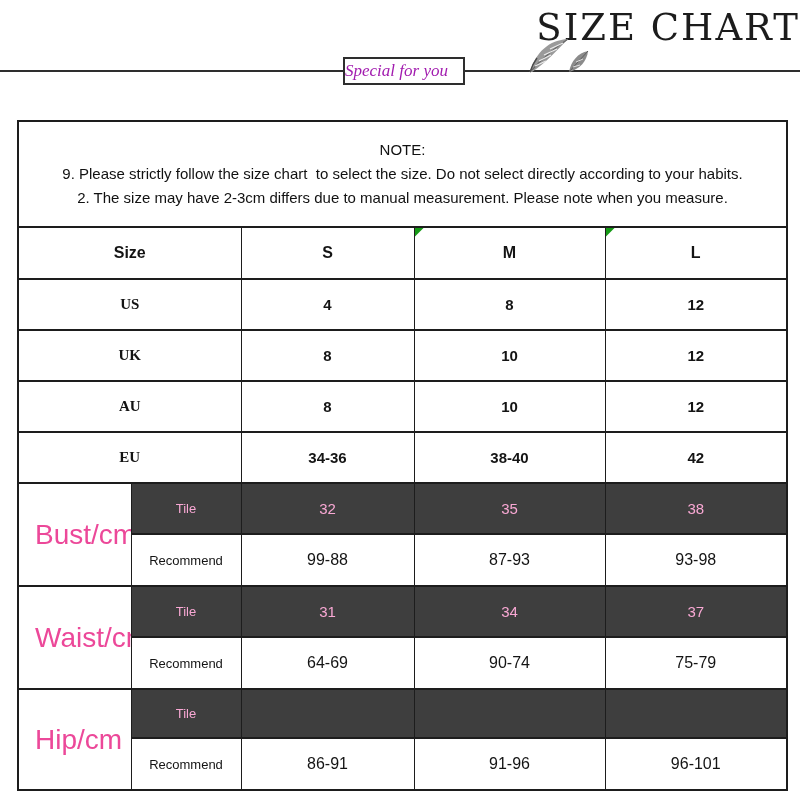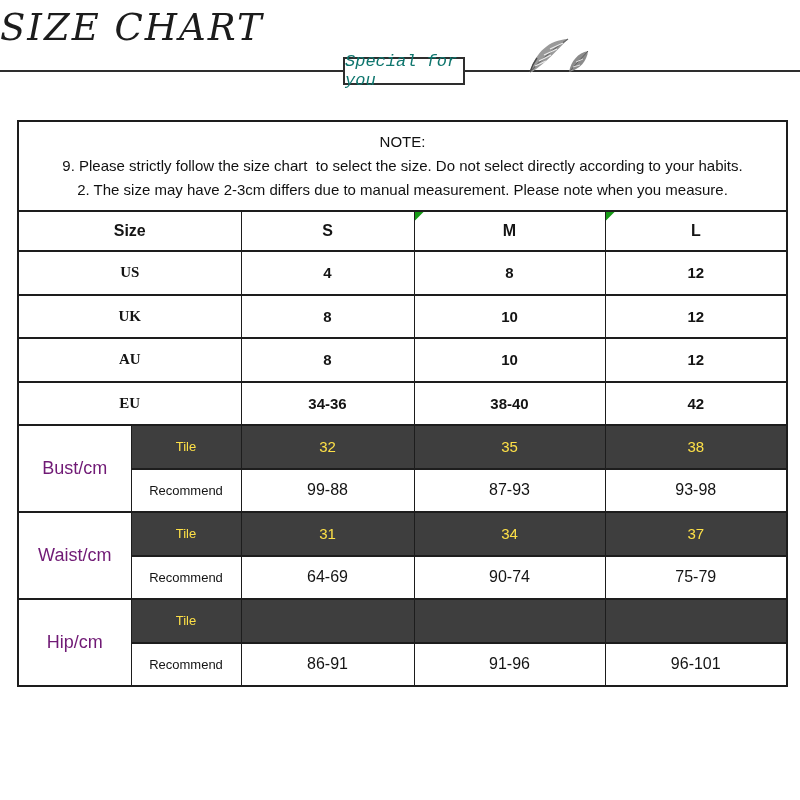--- a/index.html
+++ b/index.html
@@ -1,48 +1,48 @@
 <!DOCTYPE html>
 <html><head>
 <meta charset="utf-8">
 <style>
   html,body{margin:0;padding:0;background:#fff;}
   .page{position:relative;width:800px;height:800px;background:#ffffff;overflow:hidden;
         font-family:"Liberation Sans",sans-serif;color:#141414;}
 
   
-  .title{position:absolute;top:6px;left:0;width:100%;text-align:left;
-         font-family:"DejaVu Serif",serif;font-style:italic;font-weight:400;
+  .title{position:absolute;top:6px;left:0;width:100%;text-align:right;
+         font-family:"DejaVu Serif",serif;font-weight:400;
          font-size:37px;letter-spacing:2px;color:#1c1c1c;}
   .hdr-line{position:absolute;top:70px;left:0;width:800px;height:2px;background:#2e2e2e;}
   .ribbon{position:absolute;top:57px;left:343px;width:118px;height:24px;
-          border:2px solid #2e2e2e;background:#fff;display:flex;align-items:center;justify-content:center;
-          font-family:Liberation Mono, monospace;font-style:italic;font-size:17px;color:#0f766e;z-index:2;}
+          border:2px solid #2e2e2e;background:#fff;display:flex;align-items:center;justify-content:flex-start;
+          font-family:Liberation Serif, serif;font-style:italic;font-size:17px;color:#a21caf;z-index:2;}
   .feathers{position:absolute;top:34px;left:522px;z-index:1;}
 
   
   .size-table{position:absolute;top:120px;left:17px;width:769px;
               border-collapse:collapse;table-layout:fixed;background:#fff;
               border:2px solid #1d1d1d;}
   .size-table td{border:1px solid #1d1d1d;border-top-width:2px;border-bottom-width:2px;
-                 text-align:center;vertical-align:middle;padding:8px;overflow:hidden;}
+                 text-align:center;vertical-align:middle;padding:16px;overflow:hidden;}
   tr.r-note{height:77px;}
   tr.r-head{height:40px;}
   tr.r{height:43.5px;}
 
   .note-cell{font-size:15px;line-height:24px;padding-top:2px;color:#111;}
   .note-line{white-space:pre-wrap;}
   .c-head{font-weight:bold;font-size:16px;}
   .c-lab{font-weight:bold;font-size:15px;font-family:Liberation Serif, serif;}
   .c-valb{font-weight:bold;font-size:15px;}
-  .c-group{font-size:18px;font-weight:400;color:#701a75;}
+  .c-group{font-size:28px;font-weight:400;color:#ec4899;}
   .c-sub{font-size:13px;}
   .c-tile{font-size:15px;}
   .c-rec{font-size:16px;}
-  .dark{background:#3e3e3e;color:#fde047;}
+  .dark{background:#3e3e3e;color:#f9a8d4;}
 
   .pos{position:relative;}
   .tri{position:absolute;top:0;left:0;width:9px;height:9px;background:#169a16;
        clip-path:polygon(0 0,100% 0,0 100%);}
 </style>
 </head>
 <body>
 
 <div class="page">
 

